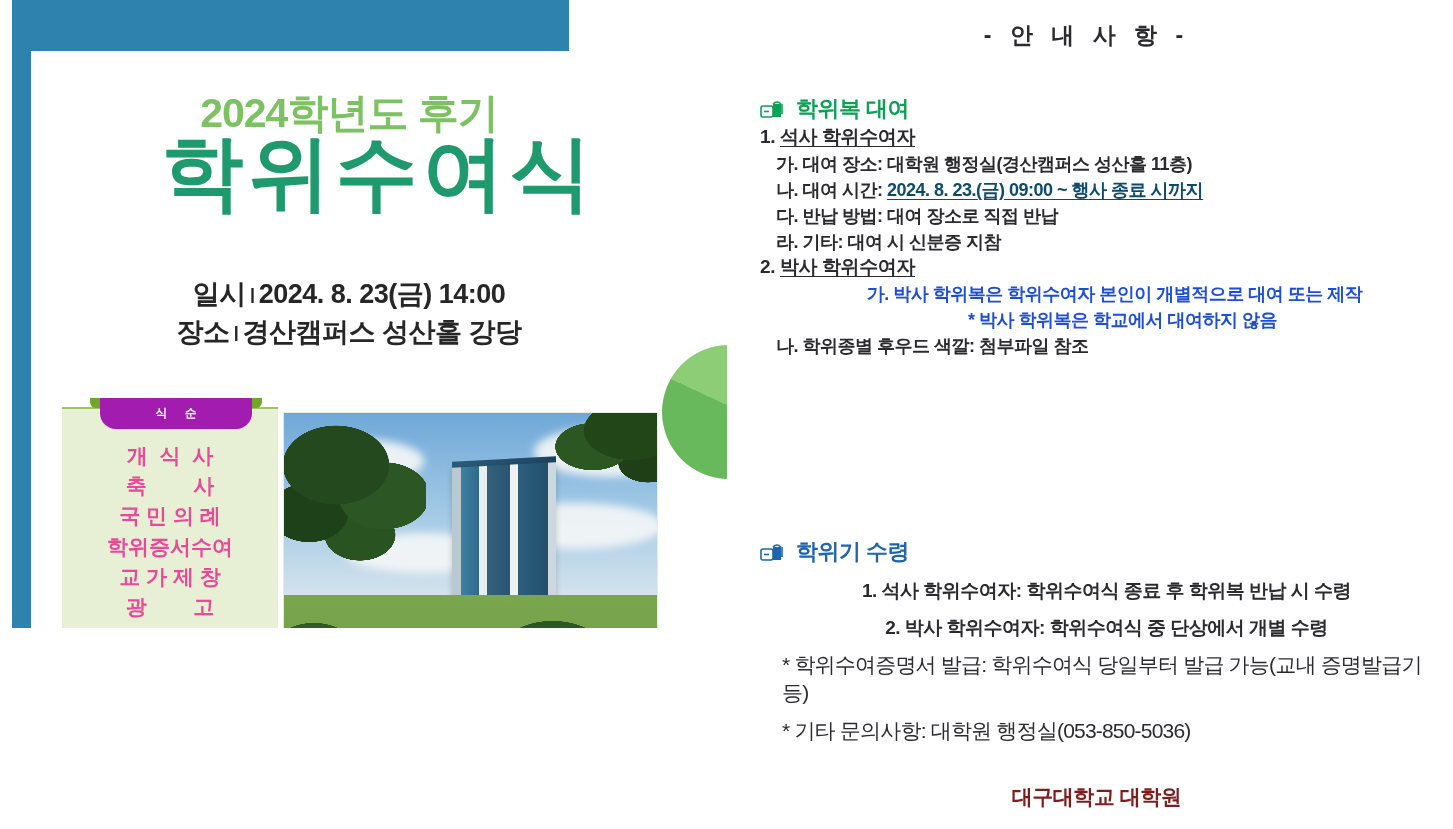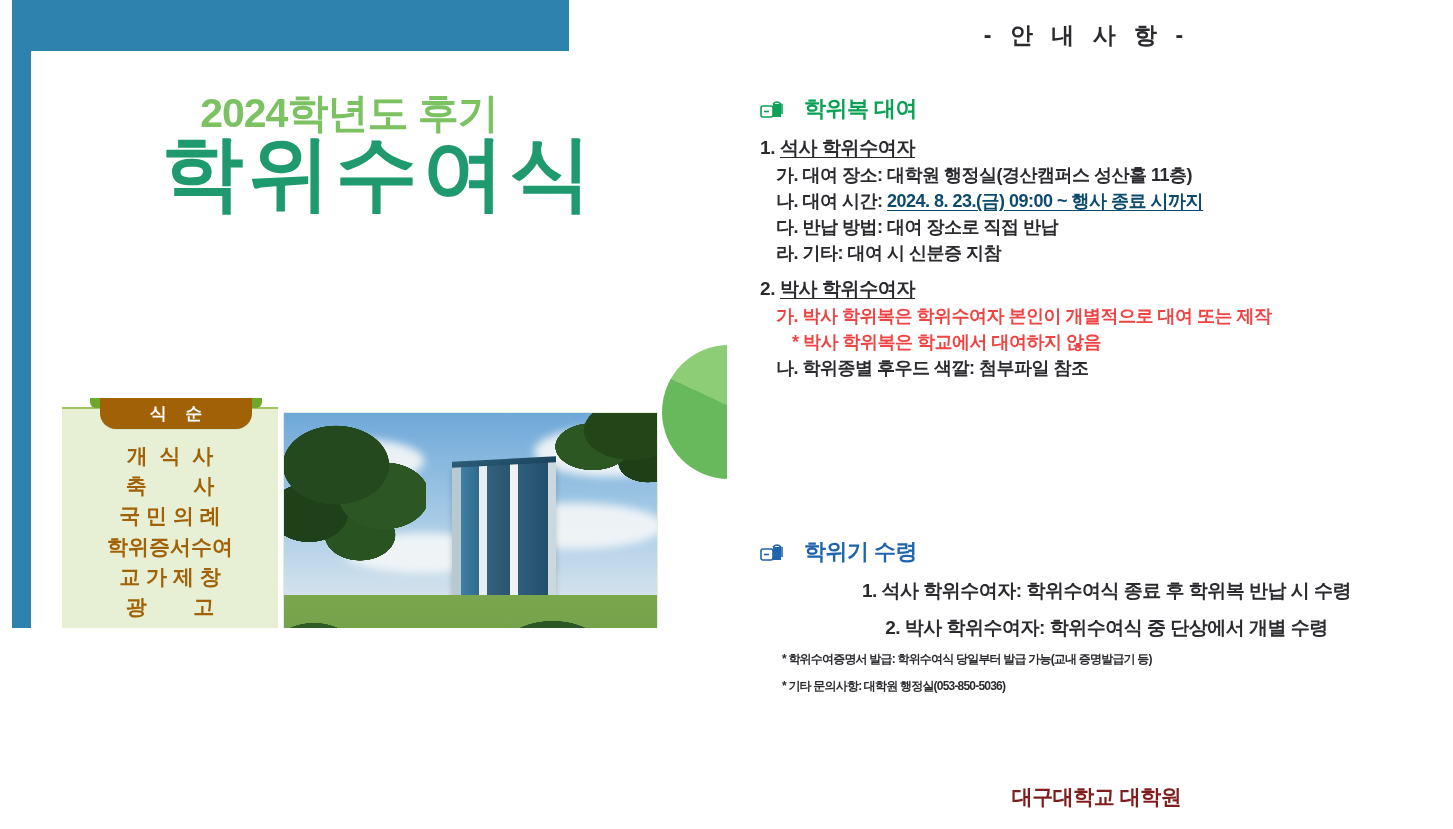--- a/index.html
+++ b/index.html
@@ -70,36 +70,36 @@
   }
   .poster-meta .sep{font-weight:400;padding:0 3px;}
   .program-box{
     position:absolute;left:50px;top:407px;width:216px;height:311px;
     background:#e7f0d4;
     border-top:2px solid #9ec463;
     box-sizing:border-box;
   }
   .program-banner{
     position:absolute;left:88px;top:398px;width:152px;height:31px;
-    background:#a16207;
+    background:#a21caf;
     border-radius:0 0 16px 16px;
-    color:#ffffff;font-size:17px;font-weight:700;letter-spacing:7px;
+    color:#ffffff;font-size:12px;font-weight:700;letter-spacing:7px;
     text-align:center;line-height:31px;
     text-indent:7px;
     box-shadow:0 1px 0 rgba(0,0,0,.06);
   }
   .program-banner:before,.program-banner:after{
     content:"";position:absolute;top:0;width:10px;height:10px;background:#6fa62c;
   }
   .program-banner:before{left:-10px;border-radius:0 0 0 6px;}
   .program-banner:after{right:-10px;border-radius:0 0 6px 0;}
   .program-list{
     position:absolute;left:50px;top:441px;width:216px;
     text-align:center;
-    font-size:21px;font-weight:700;color:#a16207;
+    font-size:21px;font-weight:700;color:#ec4899;
     line-height:1.44;
     letter-spacing:0px;
   }
   .program-list div{white-space:pre;}
   .photo{
     position:absolute;left:271px;top:412px;width:375px;height:302px;
     background:
       
       linear-gradient(#00000000,#00000000);
     overflow:hidden;
@@ -165,43 +165,42 @@
     color:#2b2b2f;
   }
   .notice-title{
     position:absolute;left:0;top:20px;width:733px;
     text-align:center;
     font-size:23px;font-weight:700;letter-spacing:6px;
     color:#2b2b2f;
   }
   .sec{position:absolute;left:40px;width:693px;}
   .sec-head{
-    display:flex;align-items:center;gap:18px;
+    display:flex;align-items:center;gap:10px;
     font-size:22px;font-weight:800;letter-spacing:-.5px;text-align:center;
   }
   .sec-head.green{color:#0aa154;}
   .sec-head.blue{color:#1f64ad;}
   .mail-icon{width:26px;height:22px;flex:0 0 26px;display:block;}
   .num-item{
     font-size:19px;font-weight:700;color:#2b2b2f;letter-spacing:-.4px;
-    margin-top:11px;
   }
   .num-item .u{text-decoration:underline;text-underline-offset:3px;}
   .sub{
     font-size:18px;font-weight:600;color:#2b2b2f;letter-spacing:-.5px;
     margin-top:2px;padding-left:16px;
   }
   .sub.red strong{color:#0c4a6e;text-decoration:underline;text-underline-offset:3px;font-weight:800;}
-  .sub.blueish{color:#ef4444;font-weight:700;}
+  .sub.blueish{color:#1d4ed8;font-weight:700;text-align:center;}
   .sub.ind{padding-left:32px;}
   .plain{
     font-size:19px;font-weight:700;color:#2b2b2f;letter-spacing:-.5px;margin-top:11px;text-align:center;
   }
   .star{
-    font-size:12px;font-weight:700;color:#2b2b2f;letter-spacing:-.8px;margin-top:10px;padding-left:22px;
+    font-size:21px;font-weight:400;color:#2b2b2f;letter-spacing:-.8px;margin-top:10px;padding-left:22px;
   }
   .footer{
     position:absolute;left:10px;top:783px;width:733px;
     text-align:center;font-size:21px;font-weight:800;letter-spacing:1px;color:#7f1d1d;
   }
   .footer span{letter-spacing:-.5px;}
 </style>
 </head>
 <body>
 
@@ -213,20 +212,28 @@
   <div class="teal-bottom"></div>
 
   <div class="poster-card"></div>
 
   <div class="green-circle"></div>
   <div class="circle-mask"></div>
 
   <div class="poster-year">2024학년도 후기</div>
   <div class="poster-title">학위수여식</div>
 
+  <div class="poster-meta">
+    <div>
+      <span>일시</span><span class="sep">ı</span><span>2024. 8. 23(금) 14:00</span>
+    </div>
+    <div>
+      <span>장소</span><span class="sep">ı</span><span>경산캠퍼스 성산홀 강당</span>
+    </div>
+  </div>
 
   <div class="program-box"></div>
   <div class="program-banner">식 순</div>
   <div class="program-list" id="program-list">
       <div>개  식  사</div>
       <div>축        사</div>
       <div>국 민 의 례</div>
       <div>학위증서수여</div>
       <div>교 가 제 창</div>
       <div>광        고</div>

